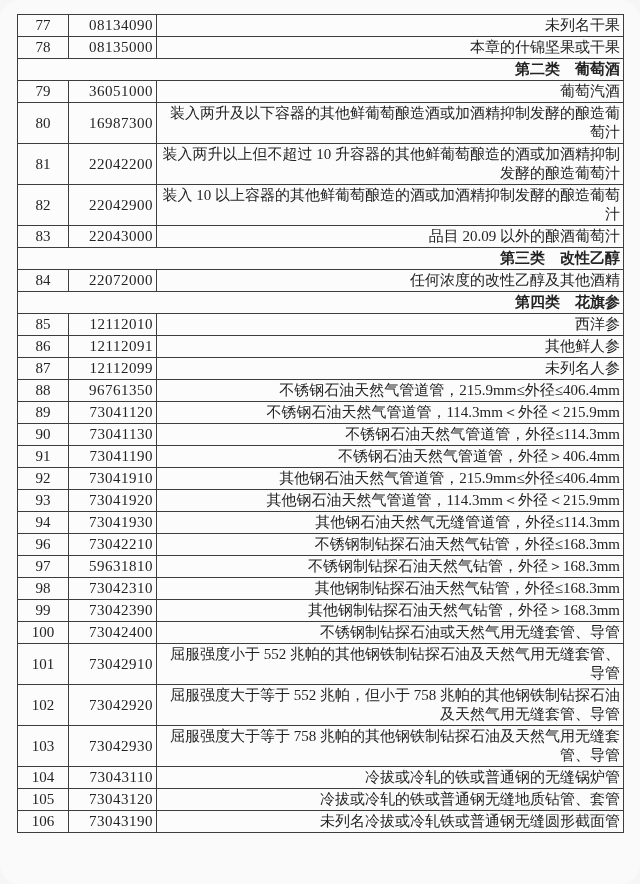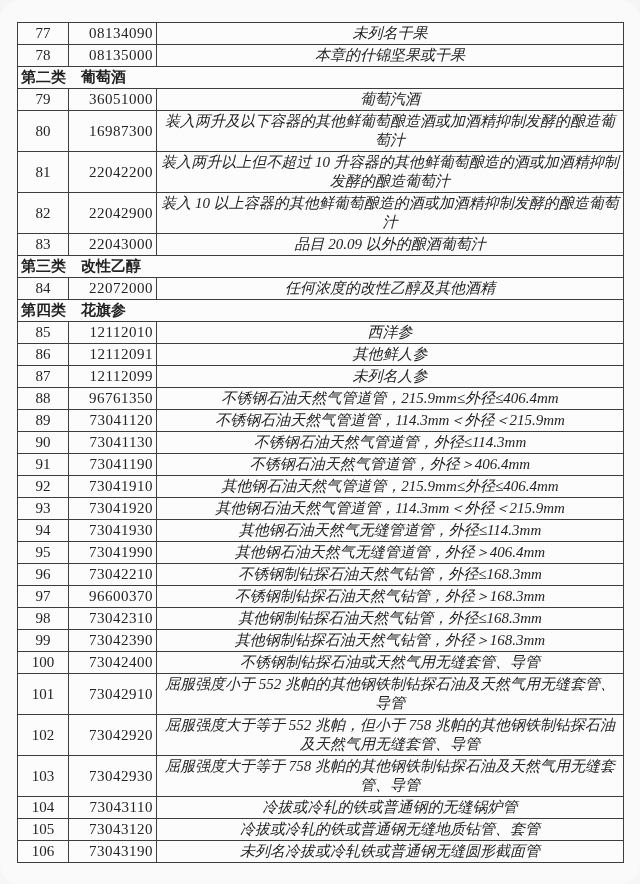--- a/index.html
+++ b/index.html
@@ -11,21 +11,21 @@
     height: 884px;
     background: #f6f6f6;
     font-family: "Liberation Serif", "DejaVu Serif", serif;
     overflow: hidden;
   }
   .page {
     width: 640px;
     height: 884px;
     background: #fafafa;
     box-sizing: border-box;
-    padding: 22px 0 0 17px;
+    padding: 14px 0 0 17px;
     border-radius: 20px;
   }
   table.tariff {
     border-collapse: collapse;
     width: 606px;
     table-layout: fixed;
     background: #fcfcfc;
   }
   table.tariff td {
     border: 1px solid #3d3d3d;
@@ -40,27 +40,26 @@
     width: 51px;
     text-align: center;
   }
   td.code {
     width: 88px;
     text-align: right;
     letter-spacing: 0.5px;
   }
   td.desc {
     width: 467px;
-    text-align: center;
+    text-align: right;
     padding-left: 8px;
     padding-right: 10px;
-    font-style: italic;
   }
   td.section {
-    text-align: left;
+    text-align: right;
     font-weight: bold;
     font-size: 15.5px;
     line-height: 21px;
     color: #1c1c1c;
     font-family: Liberation Serif, serif;
   }
 </style>
 </head>
 <body>
 
@@ -160,32 +159,27 @@
           <td class="no">93</td>
           <td class="code">73041920</td>
           <td class="desc">其他钢石油天然气管道管，114.3mm＜外径＜215.9mm</td>
         </tr>
         <tr>
           <td class="no">94</td>
           <td class="code">73041930</td>
           <td class="desc">其他钢石油天然气无缝管道管，外径≤114.3mm</td>
         </tr>
         <tr>
-          <td class="no">95</td>
-          <td class="code">73041990</td>
-          <td class="desc">其他钢石油天然气无缝管道管，外径＞406.4mm</td>
-        </tr>
-        <tr>
           <td class="no">96</td>
           <td class="code">73042210</td>
           <td class="desc">不锈钢制钻探石油天然气钻管，外径≤168.3mm</td>
         </tr>
         <tr>
           <td class="no">97</td>
-          <td class="code">96600370</td>
+          <td class="code">59631810</td>
           <td class="desc">不锈钢制钻探石油天然气钻管，外径＞168.3mm</td>
         </tr>
         <tr>
           <td class="no">98</td>
           <td class="code">73042310</td>
           <td class="desc">其他钢制钻探石油天然气钻管，外径≤168.3mm</td>
         </tr>
         <tr>
           <td class="no">99</td>
           <td class="code">73042390</td>

